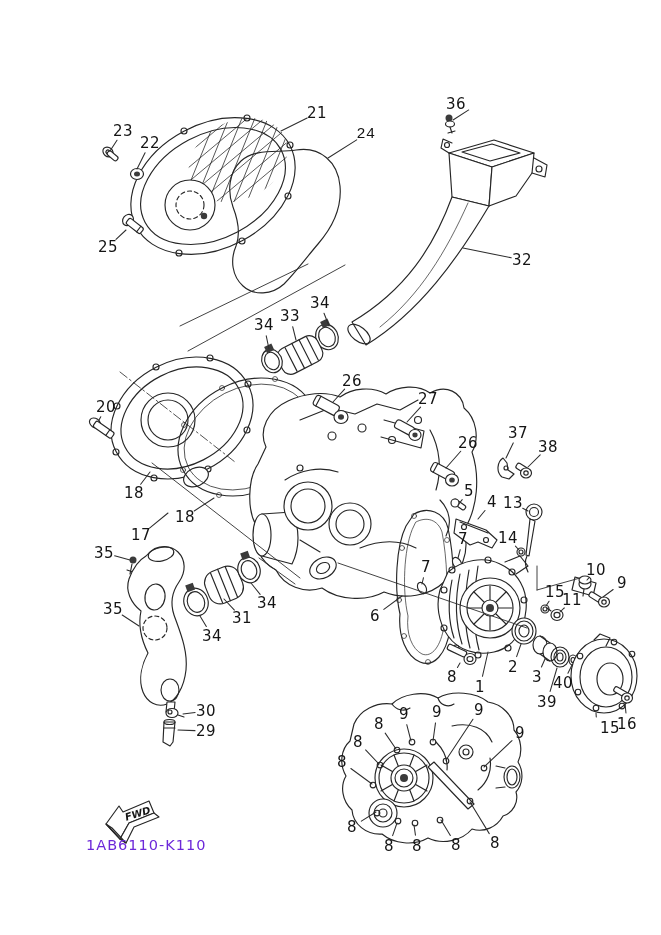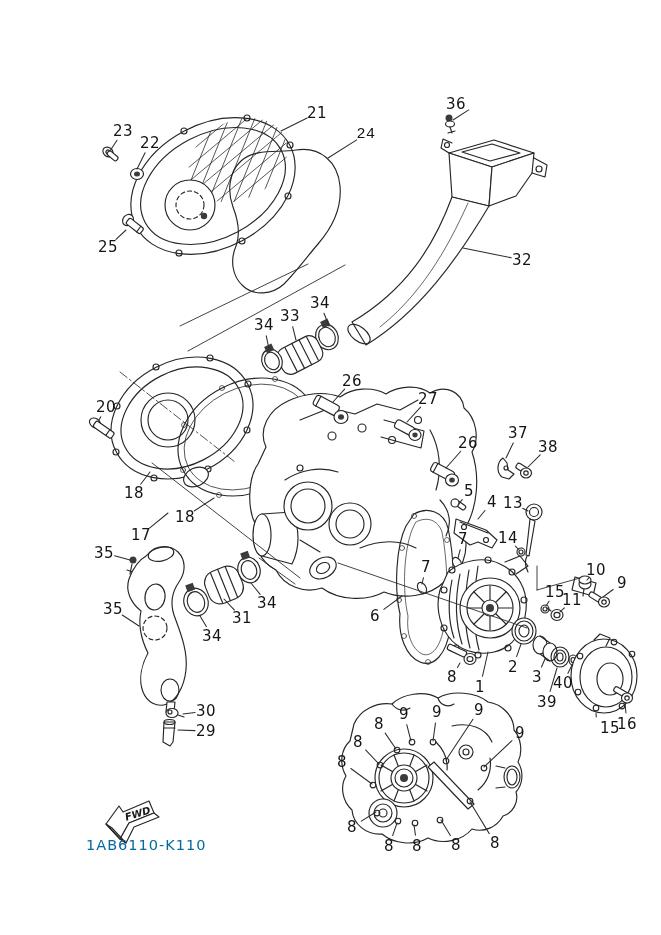--- a/index.html
+++ b/index.html
@@ -17,21 +17,21 @@
   #art .thin{stroke-width:0.7;}
   #art .dash{stroke-dasharray:4 3;}
   #art .dashdot{stroke-dasharray:9 3 2 3;stroke-width:0.8;}
   #leaders line{stroke:#2e2e2e;stroke-width:1.05;}
   #asmlines line{stroke:#2e2e2e;stroke-width:0.9;}
   .callout{
     position:absolute;transform:translate(-50%,-50%);
     font-size:15px;line-height:1;color:#141414;white-space:nowrap;letter-spacing:0.5px;
   }
   .code-label{
-    position:absolute;left:86px;top:837px;font-size:14.5px;color:#0369a1;letter-spacing:1px;
+    position:absolute;left:86px;top:837px;font-size:14.5px;color:#6d28d9;letter-spacing:1px;
   }
   #art text{stroke:none;fill:#161616;font-family:"DejaVu Sans","Liberation Sans",sans-serif;
     font-weight:bold;font-style:italic;font-size:10px;}
 </style>
 </head>
 <body>
 
 <div class="stage">
 
 <svg id="art" width="661" height="935" viewBox="0 0 661 935">

